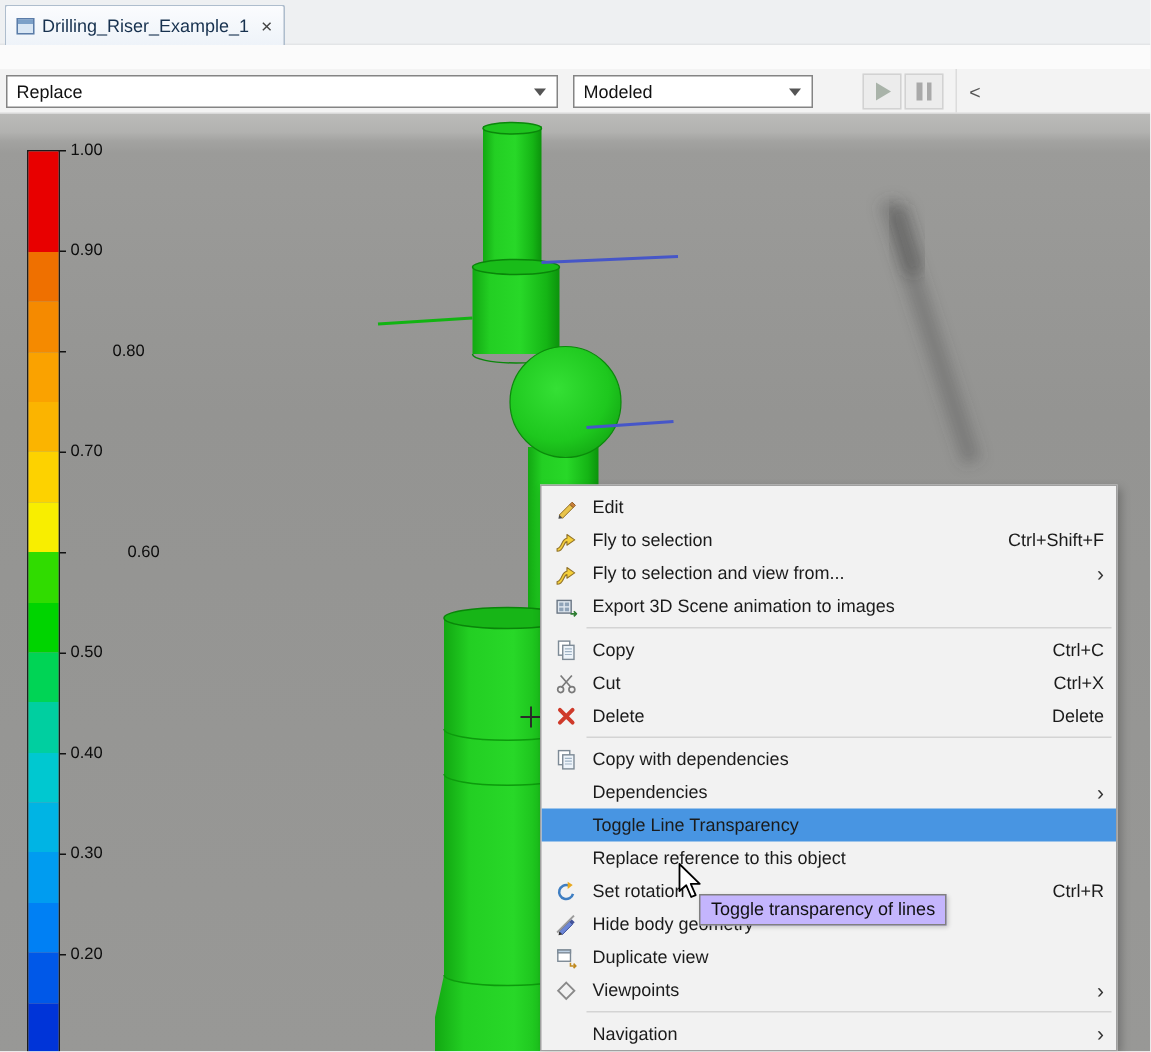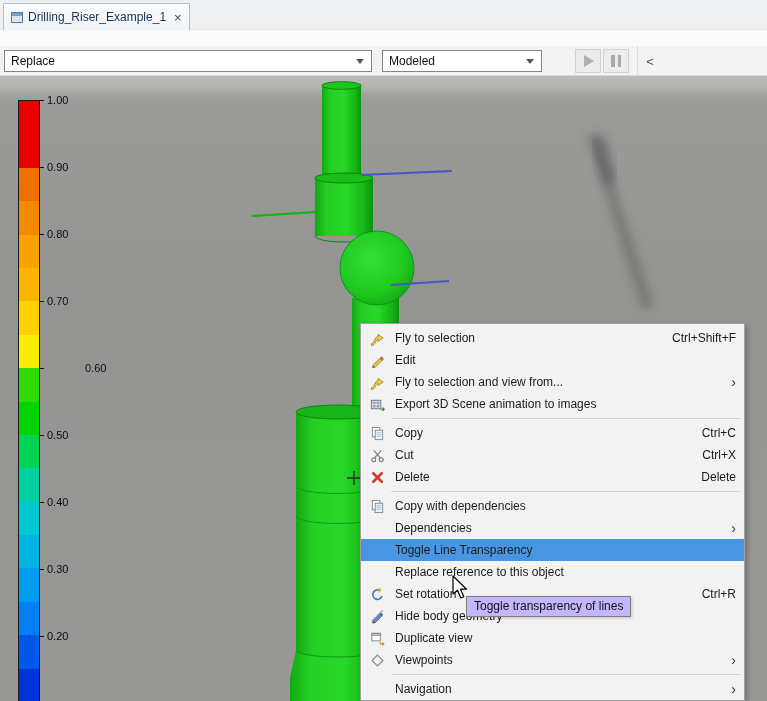--- a/index.html
+++ b/index.html
@@ -167,55 +167,55 @@
         <div class="cb-seg" style="background: rgb(0, 128, 244);"></div>
         <div class="cb-seg" style="background: rgb(0, 88, 232);"></div>
         <div class="cb-seg" style="background: rgb(0, 52, 216);"></div>
       </div>
     <div class="cb-layer">
         <div class="cb-tick" style="top: 24px;"></div>
         <div class="cb-label" style="top: 24px;">1.00</div>
         <div class="cb-tick" style="top: 91px;"></div>
         <div class="cb-label" style="top: 91px;">0.90</div>
         <div class="cb-tick" style="top: 158px;"></div>
-        <div class="cb-label" style="top: 158px;">0.80</div>
+        <div class="cb-label" style="top: 158px; margin-left: 28px;">0.80</div>
         <div class="cb-tick" style="top: 225px;"></div>
         <div class="cb-label" style="top: 225px;">0.70</div>
         <div class="cb-tick" style="top: 292px;"></div>
         <div class="cb-label" style="top: 292px; margin-left: 38px;">0.60</div>
         <div class="cb-tick" style="top: 359px;"></div>
         <div class="cb-label" style="top: 359px;">0.50</div>
         <div class="cb-tick" style="top: 426px;"></div>
         <div class="cb-label" style="top: 426px; text-align: right;">0.40</div>
         <div class="cb-tick" style="top: 493px;"></div>
         <div class="cb-label" style="top: 493px;">0.30</div>
         <div class="cb-tick" style="top: 560px;"></div>
         <div class="cb-label" style="top: 560px;">0.20</div>
       </div>
   </div>
 
   <div class="context-menu">
       <div class="menu-item">
         <span class="mi-icon">
           <svg viewBox="0 0 16 16">
-            <path d="M1.5 13.5 C5 13.5 4.5 6.5 8.5 6.2 L8.5 3.6 L14 7.4 L8.5 11.2 L8.5 8.6 C5.8 8.8 6.5 15.5 1.5 15.5 Z" fill="#f5cf3a" stroke="#93742a" stroke-width="0.8" stroke-linejoin="round"></path>
-          </svg>
-        </span>
-        <span class="mi-label">Fly to selection</span>
-        <span class="mi-shortcut">Ctrl+Shift+F</span>
-      </div>
-      <div class="menu-item">
-        <span class="mi-icon">
-          <svg viewBox="0 0 16 16">
             <path d="M3 13.2 L10.6 5.6 L12.9 7.9 L5.3 15.5 Z" fill="#e9c44a" stroke="#8f6b1d" stroke-width="0.7"></path>
             <path d="M10.6 5.6 L12.2 4 L14.5 6.3 L12.9 7.9 Z" fill="#c87f3a" stroke="#8f5a1d" stroke-width="0.7"></path>
             <path d="M3 13.2 L2.4 15.9 L5.3 15.5 Z" fill="#4a4a4a"></path>
           </svg>
         </span>
         <span class="mi-label">Edit</span>
+      </div>
+      <div class="menu-item">
+        <span class="mi-icon">
+          <svg viewBox="0 0 16 16">
+            <path d="M1.5 13.5 C5 13.5 4.5 6.5 8.5 6.2 L8.5 3.6 L14 7.4 L8.5 11.2 L8.5 8.6 C5.8 8.8 6.5 15.5 1.5 15.5 Z" fill="#f5cf3a" stroke="#93742a" stroke-width="0.8" stroke-linejoin="round"></path>
+          </svg>
+        </span>
+        <span class="mi-label">Fly to selection</span>
+        <span class="mi-shortcut">Ctrl+Shift+F</span>
       </div>
       <div class="menu-item">
         <span class="mi-icon">
           <svg viewBox="0 0 16 16">
             <path d="M1.5 13.5 C5 13.5 4.5 6.5 8.5 6.2 L8.5 3.6 L14 7.4 L8.5 11.2 L8.5 8.6 C5.8 8.8 6.5 15.5 1.5 15.5 Z" fill="#f5cf3a" stroke="#93742a" stroke-width="0.8" stroke-linejoin="round"></path>
           </svg>
         </span>
         <span class="mi-label">Fly to selection and view from...</span>
         <span class="mi-sub">›</span>
       </div>

